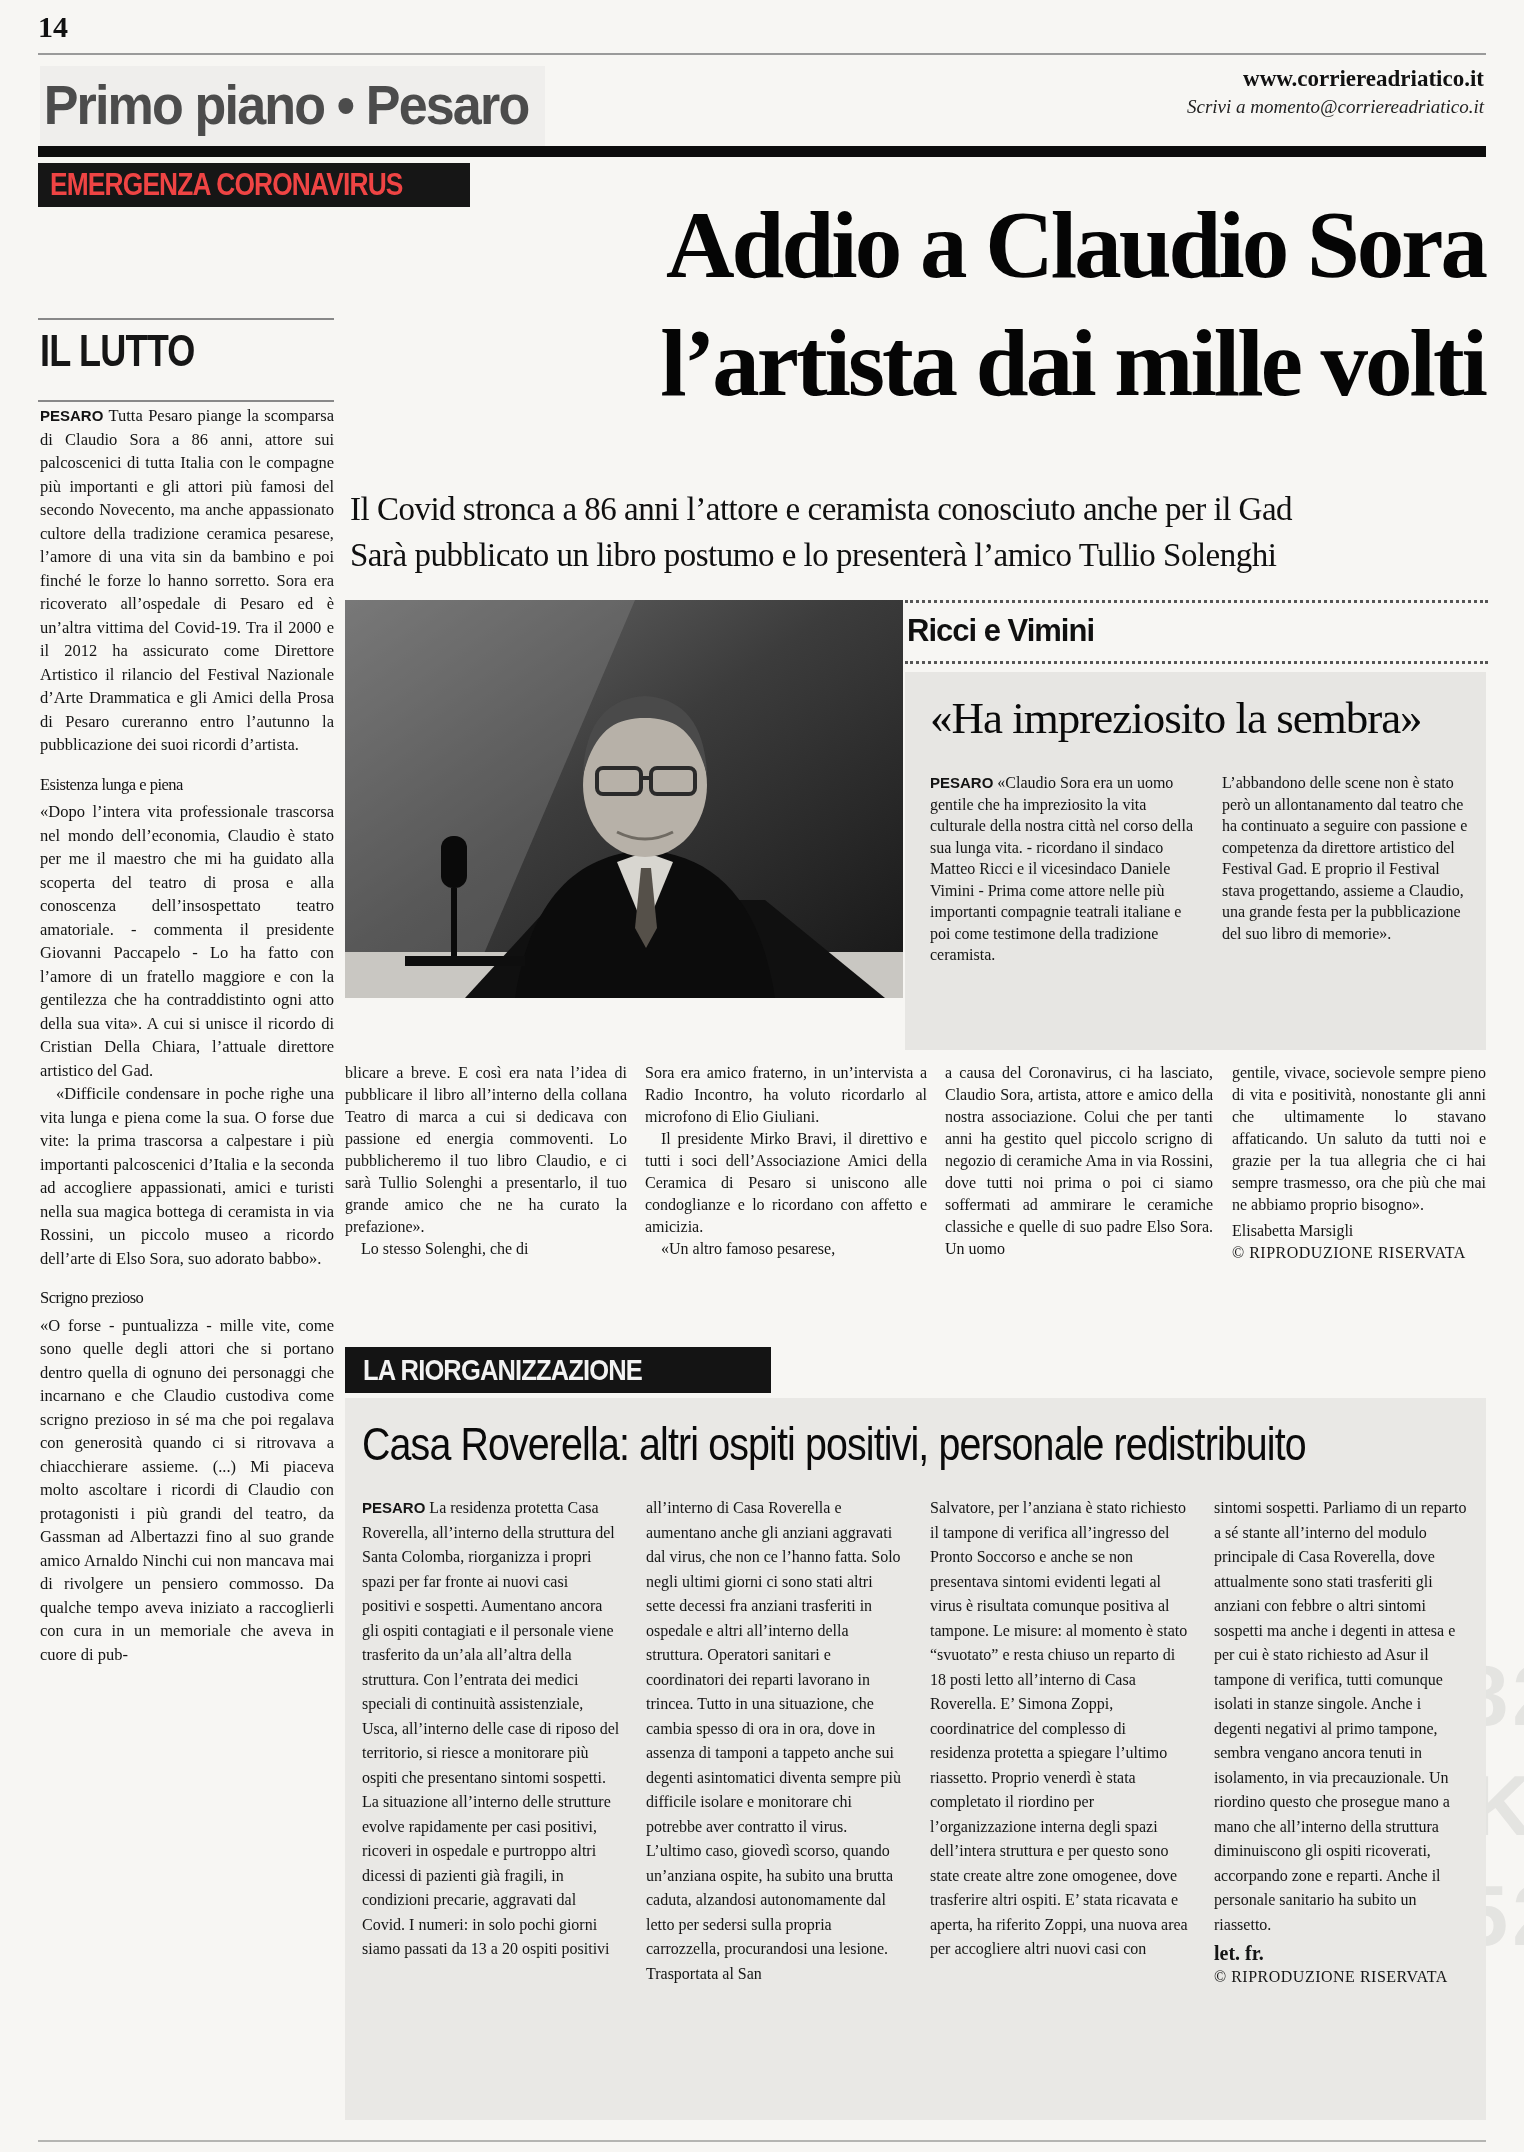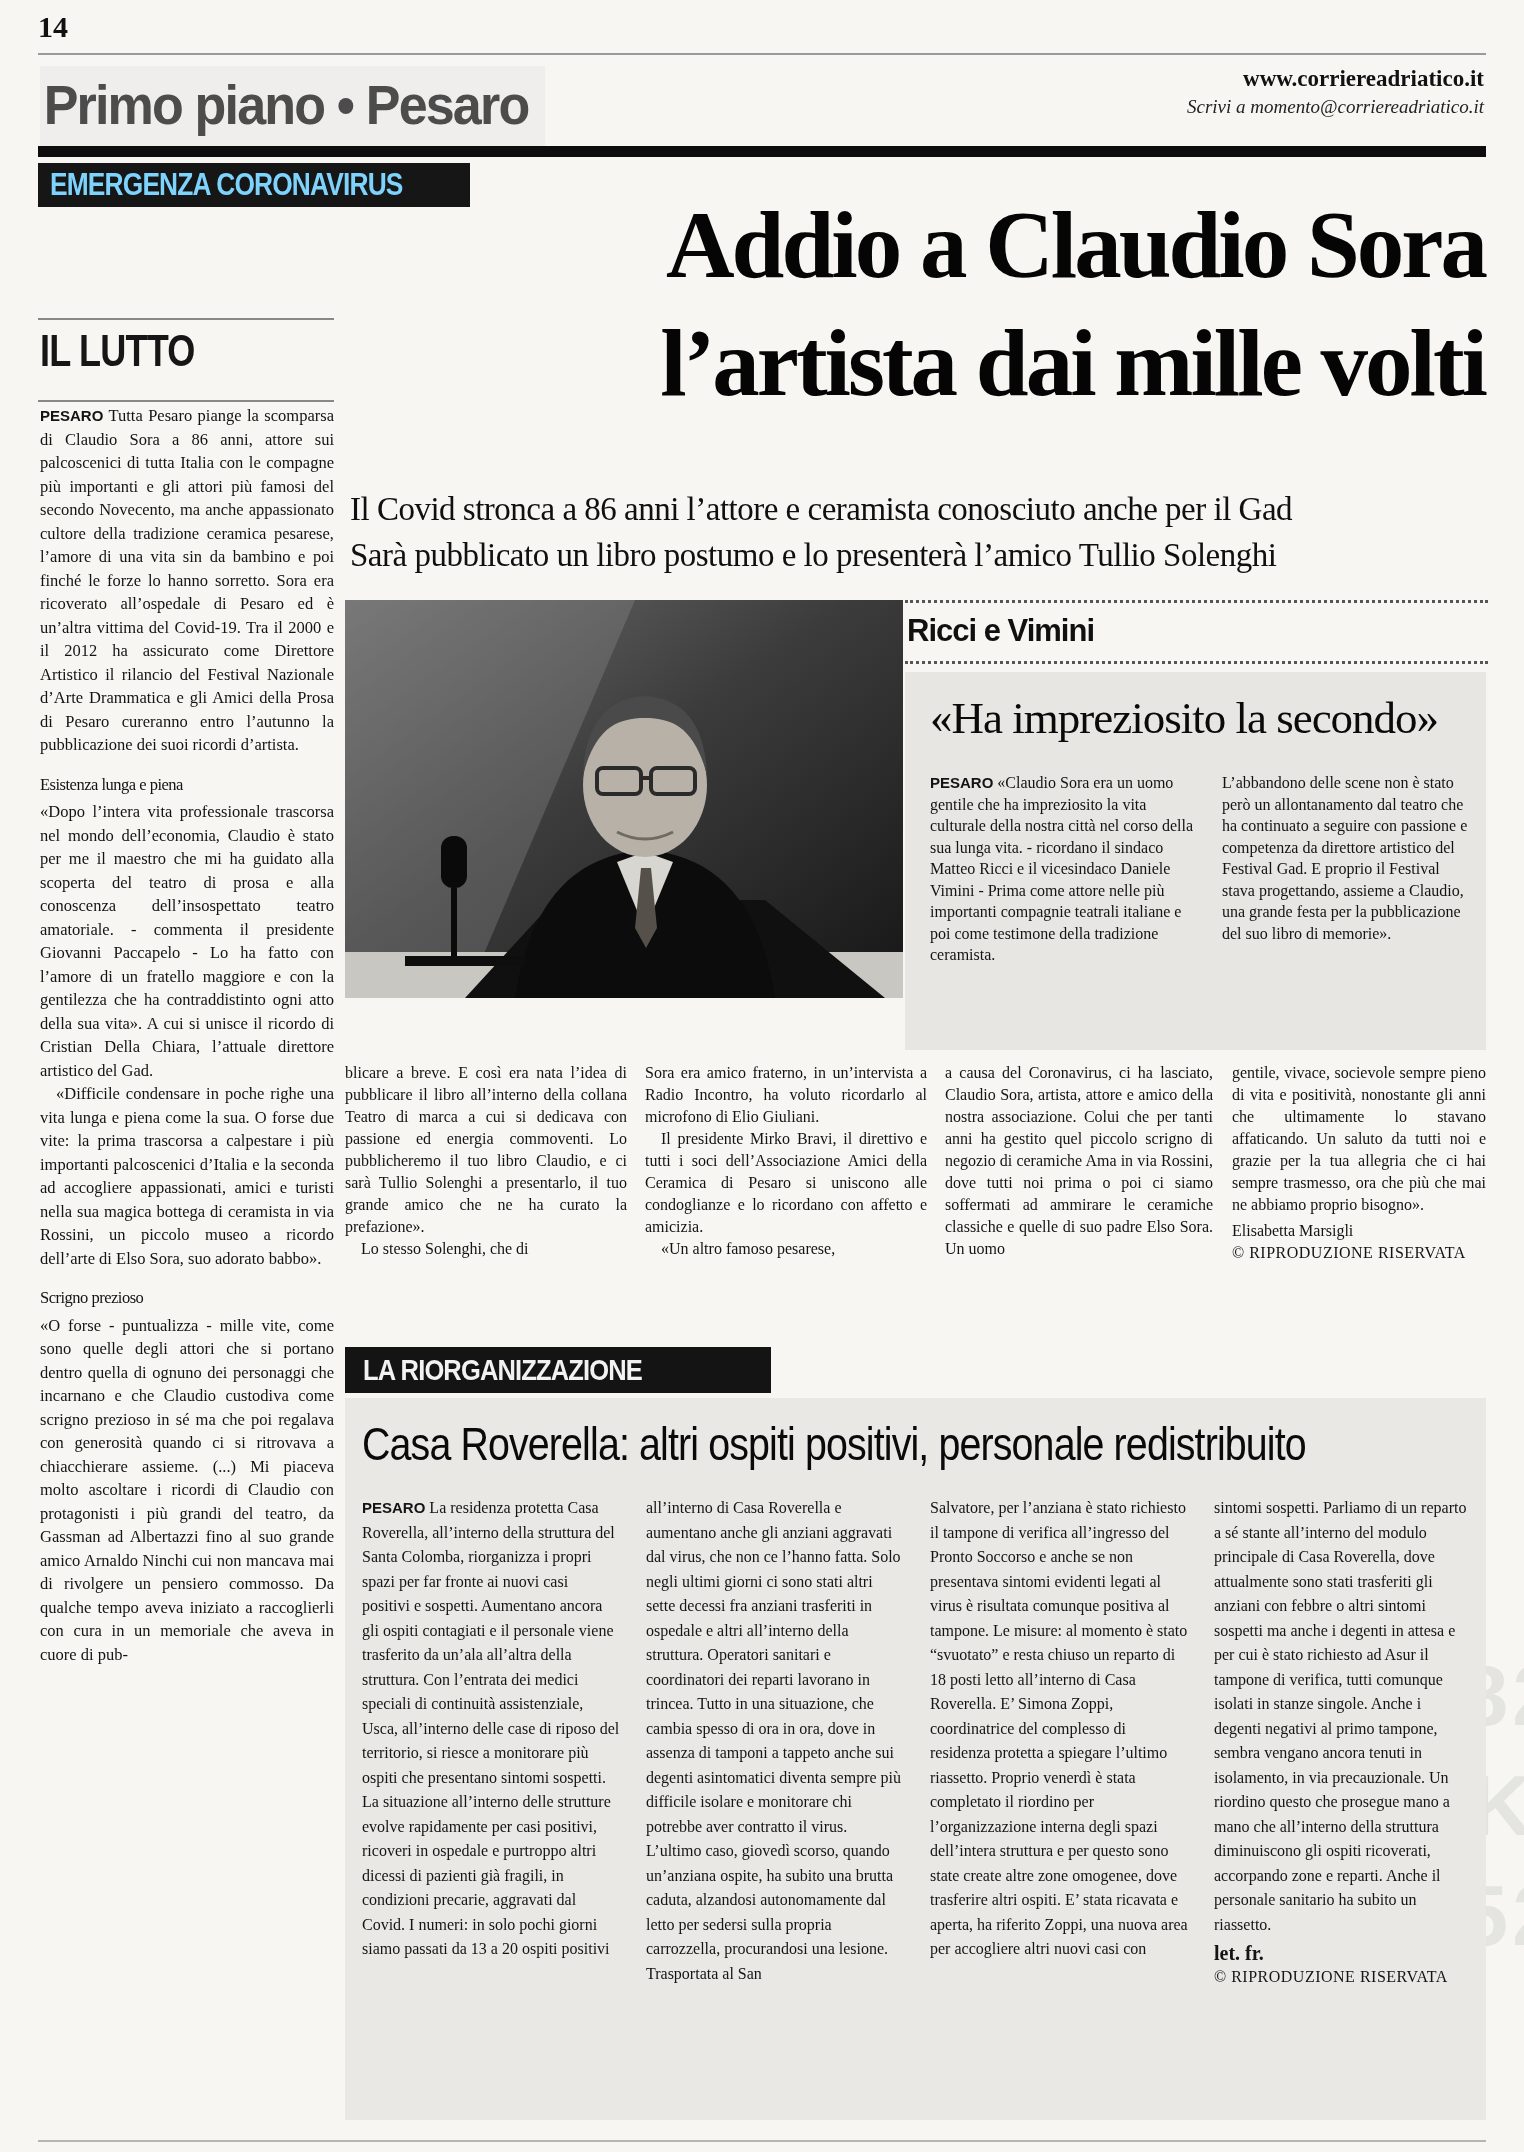--- a/index.html
+++ b/index.html
@@ -9,21 +9,21 @@
 
   
   .pagenum{left:38px;top:10px;font:700 30px "Liberation Serif",serif;color:#111;}
   .toprule{left:38px;top:53px;width:1448px;height:2px;background:#9a9a9a;}
   .section-title{left:40px;top:66px;font:700 56px "Liberation Sans",sans-serif;
     color:#4c4c4c;letter-spacing:-2px;transform:scaleX(.93);transform-origin:left;
     background:#efeeec;padding:6px 18px 10px 4px;}
   .site{right:40px;top:66px;font:700 23px "Liberation Serif",serif;color:#111;text-align:right;}
   .mailto{right:40px;top:96px;font:italic 400 19px "Liberation Serif",serif;color:#222;text-align:right;}
   .blackbar{left:38px;top:146px;width:1448px;height:11px;background:#0d0d0d;}
-  .badge{left:38px;top:163px;width:420px;height:44px;background:#161616;color:#7dd3fc;
+  .badge{left:38px;top:163px;width:420px;height:44px;background:#161616;color:#ef4444;
     display:flex;align-items:center;padding-left:12px;}
   .badge span{font:700 31px "Liberation Sans",sans-serif;letter-spacing:-1px;
     transform:scaleX(.85);transform-origin:left;white-space:nowrap;}
 
   
   .lutto-head{left:38px;top:318px;width:294px;border-top:2px solid #888;border-bottom:2px solid #888;
     padding:6px 0 24px 2px;}
   .lutto-head span{font:700 44px "Liberation Sans",sans-serif;letter-spacing:-1px;color:#161616;
     transform:scaleX(.82);transform-origin:left;display:inline-block;white-space:nowrap;}
   .colL{left:40px;top:404px;width:294px;}
@@ -150,21 +150,21 @@
       <rect x="96" y="236" width="26" height="52" rx="12" fill="#0a0a0a"></rect>
       <line x1="109" y1="288" x2="109" y2="360" stroke="#0a0a0a" stroke-width="6"></line>
       <rect x="60" y="356" width="120" height="10" fill="#0e0e0e"></rect>
     </svg>
   </div>
 
   <div class="abs rv-kick">
     <span>Ricci e Vimini</span>
   </div>
   <div class="abs rv-box"></div>
-  <div class="abs rv-hl">«Ha impreziosito la secondo»</div>
+  <div class="abs rv-hl">«Ha impreziosito la sembra»</div>
   <div class="abs rv-colA rv-box-text">
     <p><span class="dl">PESARO</span> <span>«Claudio Sora era un uomo gentile che ha impreziosito la vita culturale della nostra città nel corso della sua lunga vita. - ricordano il sindaco Matteo Ricci e il vicesindaco Daniele Vimini - Prima come attore nelle più importanti compagnie teatrali italiane e poi come testimone della tradizione ceramista.</span></p>
   </div>
   <div class="abs rv-colB rv-box-text">
     <p>L’abbandono delle scene non è stato però un allontanamento dal teatro che ha continuato a seguire con passione e competenza da direttore artistico del Festival Gad. E proprio il Festival stava progettando, assieme a Claudio, una grande festa per la pubblicazione del suo libro di memorie».</p>
   </div>
 
   <div class="abs c2 mid">
     <p>blicare a breve. E così era nata l’idea di pubblicare il libro all’interno della collana Teatro di marca a cui si dedicava con passione ed energia commoventi. Lo pubblicheremo il tuo libro Claudio, e ci sarà Tullio Solenghi a presentarlo, il tuo grande amico che ne ha curato la prefazione».</p>
     <p class="ind">Lo stesso Solenghi, che di</p>

